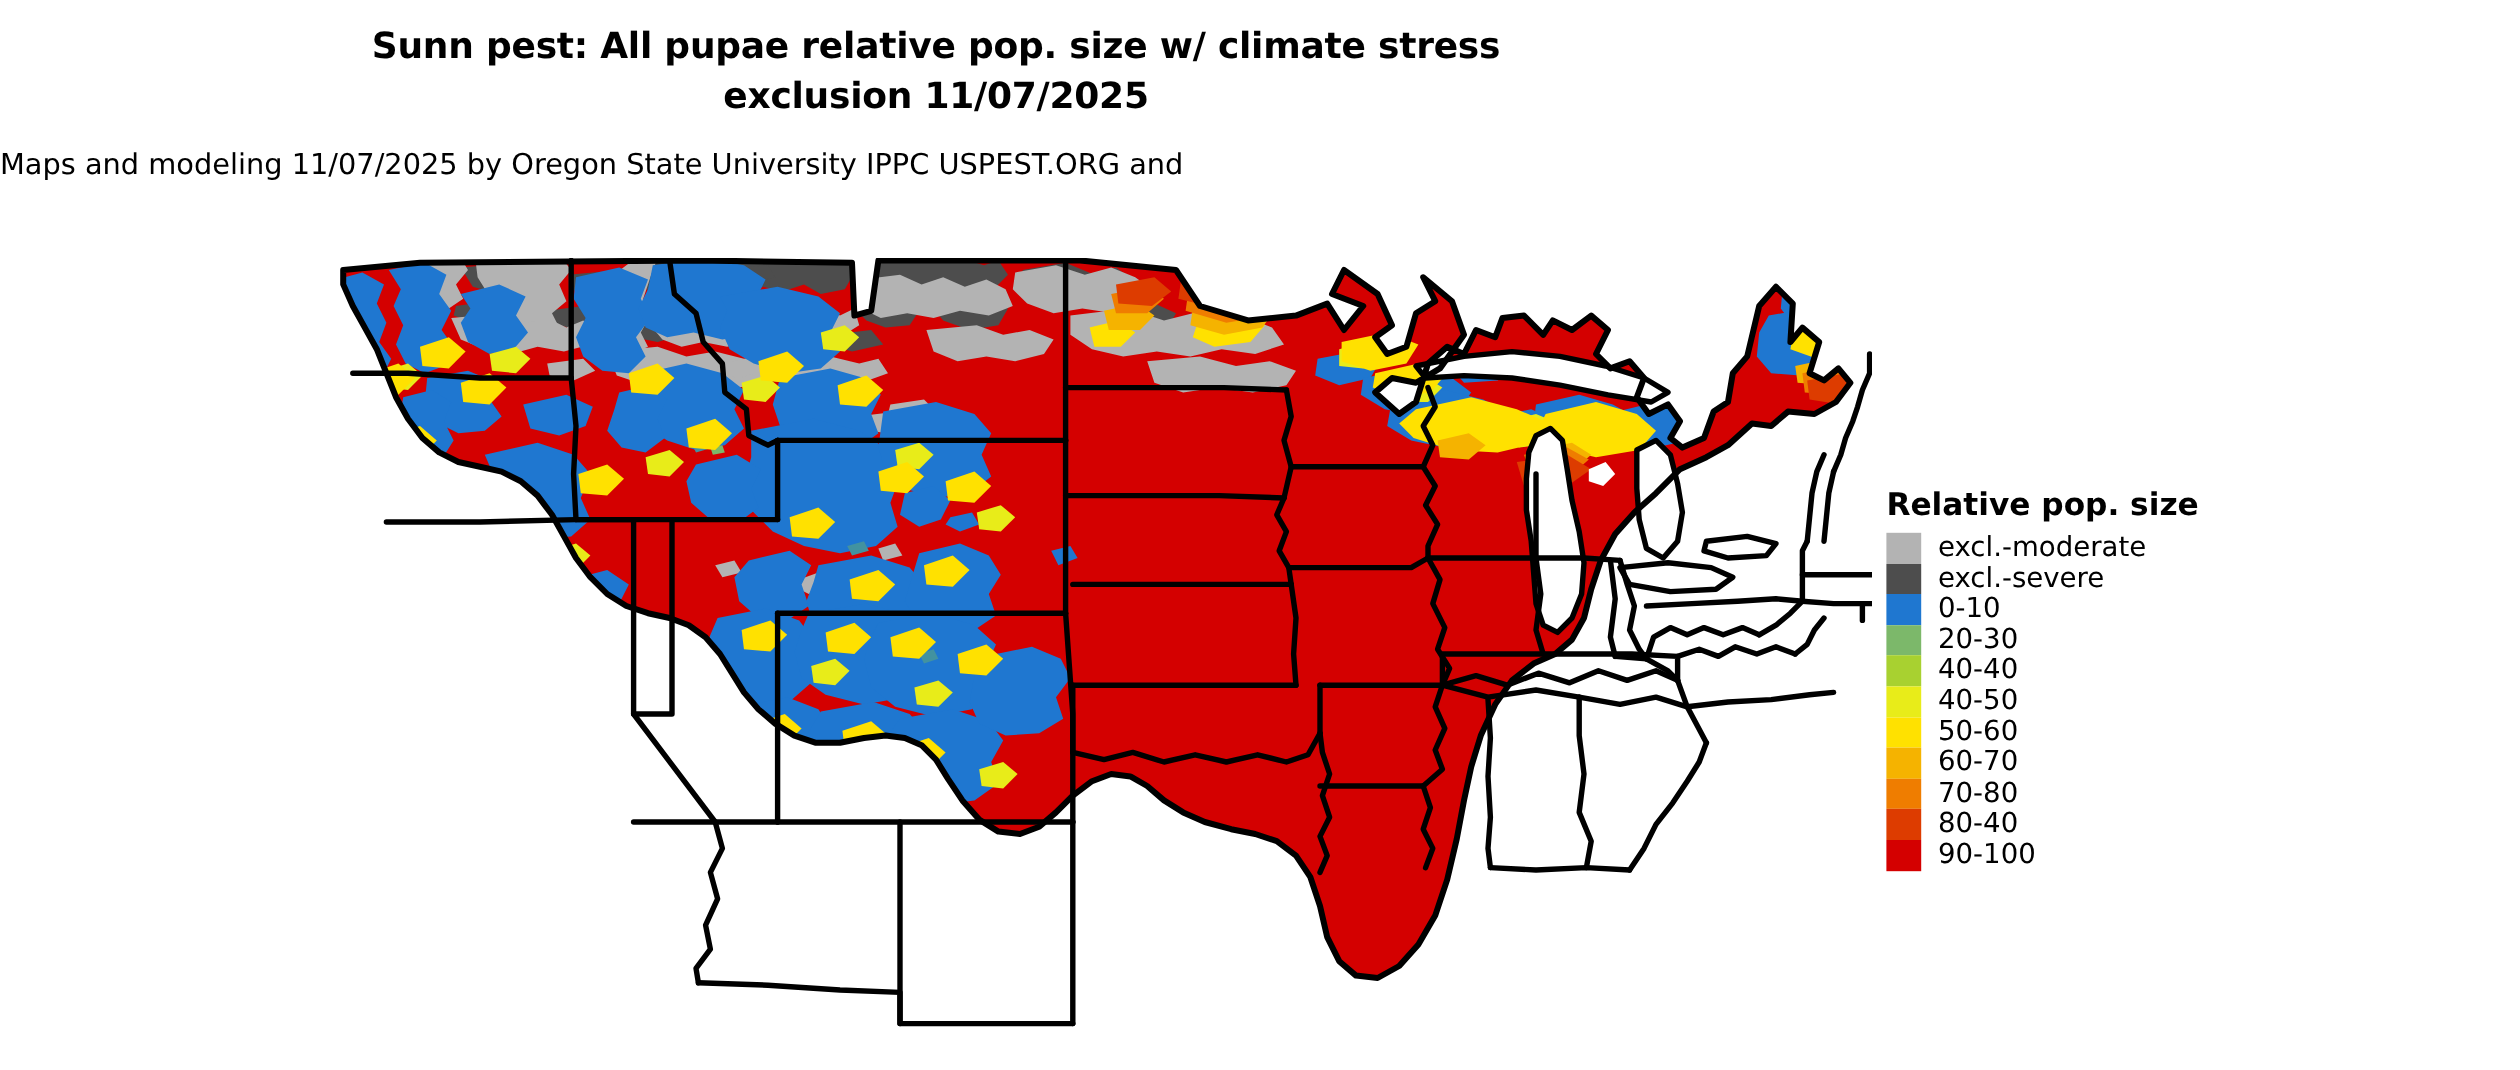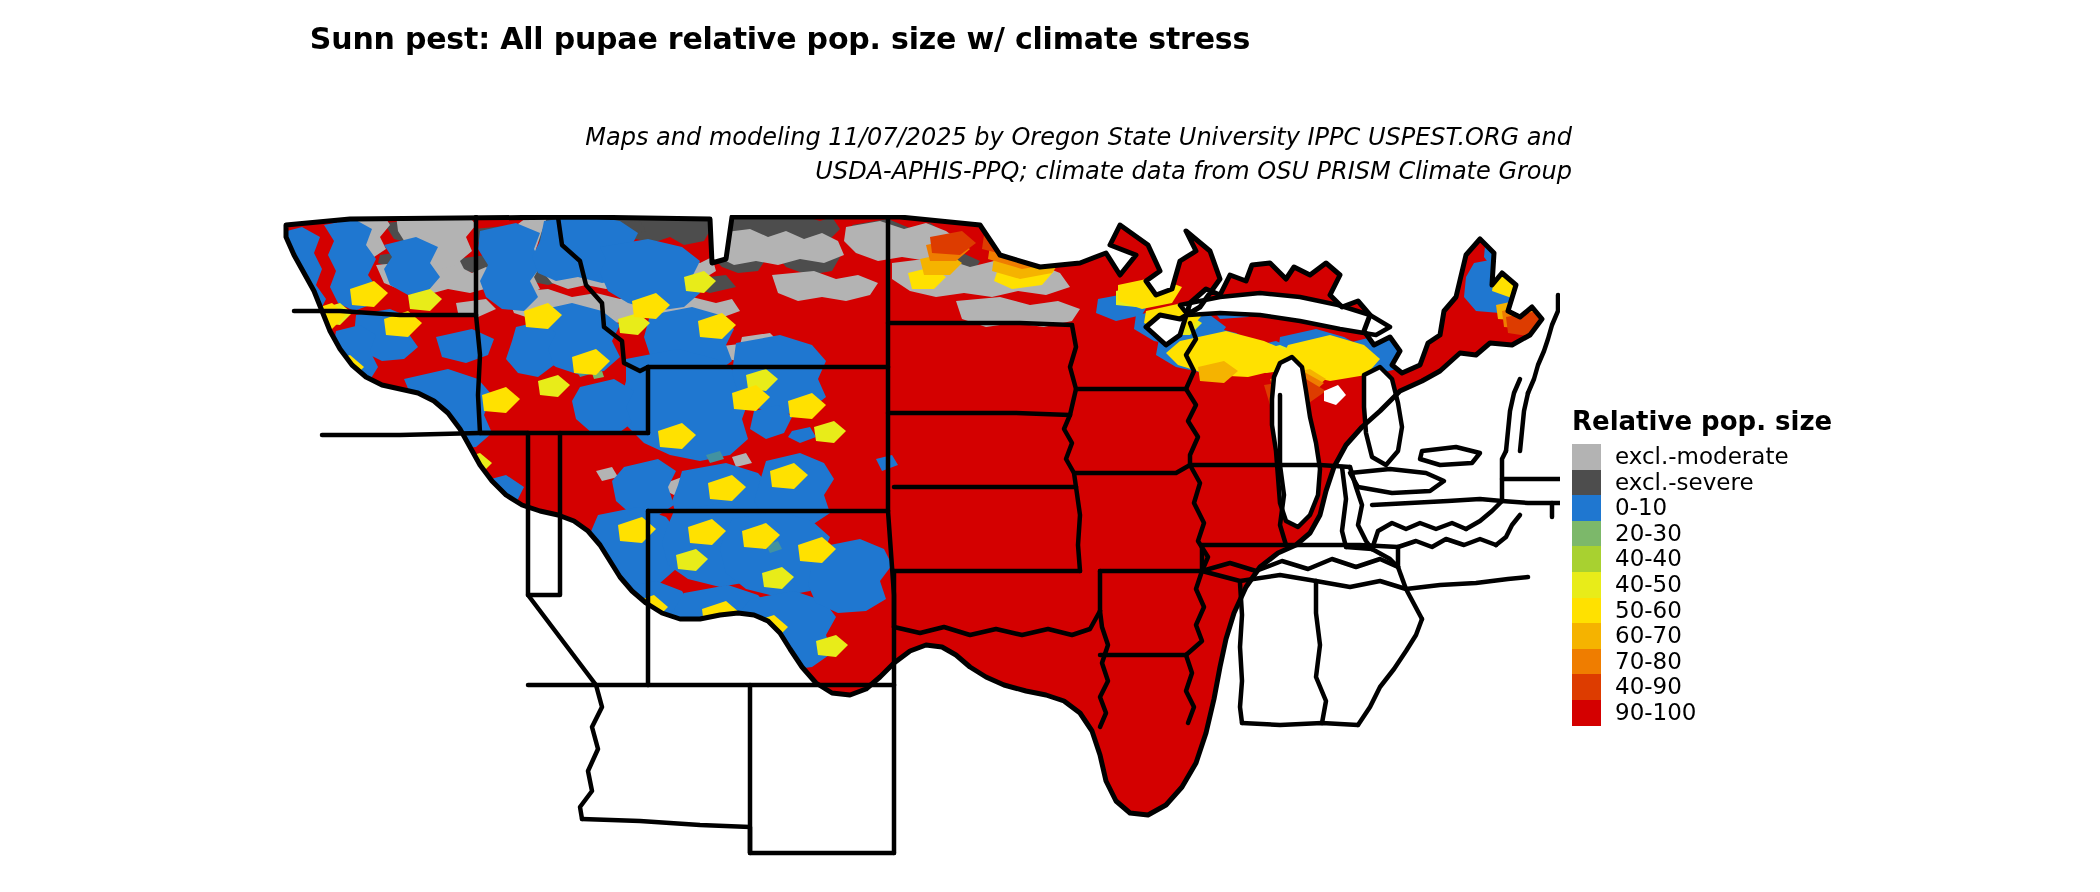--- a/index.html
+++ b/index.html
@@ -32,25 +32,24 @@
   #title-block .title-line {
     font-family: "DejaVu Sans", "Liberation Sans", sans-serif;
     font-weight: bold;
     font-size: 30px;
     line-height: 42px;
     color: #000000;
     letter-spacing: -0.2px;
   }
   #subtitle-block {
     position: absolute;
-    left: 12px;
+    left: 0;
     top: 120px;
     width: 1560px;
-    text-align: right;
-    font-style: italic;
+    text-align: left;
   }
   #subtitle-block .subtitle-line {
     font-family: "DejaVu Sans", "Liberation Sans", sans-serif;
     font-weight: normal;
     font-size: 24px;
     line-height: 34px;
     color: #000000;
   }
 
   
@@ -98,25 +97,25 @@
     white-space: nowrap;
   }
 </style>
 </head>
 <body>
 
 <div id="page">
 
   <div id="title-block">
     <div class="title-line">Sunn pest: All pupae relative pop. size w/ climate stress</div>
+    <div class="title-line">exclusion 11/07/2025</div>
   </div>
 
   <div id="subtitle-block">
     <div class="subtitle-line">Maps and modeling 11/07/2025 by Oregon State University IPPC USPEST.ORG and</div>
-    <div class="subtitle-line">USDA-APHIS-PPQ; climate data from OSU PRISM Climate Group</div>
   </div>
 
   <div id="map-area">
     <svg id="map-svg" viewBox="0 0 1280 660" xmlns="http://www.w3.org/2000/svg">
       <defs>
 
         <clipPath id="clip-conus">
           <path d="M 6,22 L 6,10 L 70,4 L 300,2 L 430,4 L 432,48 L 446,44 L 452,2
                    L 620,2 L 700,10 L 720,40 L 760,52 L 800,48 L 826,38 L 840,60
                    L 856,40 L 830,30 L 840,10 L 868,30 L 880,56 L 866,66 L 876,80
@@ -764,21 +763,21 @@
         <div class="legend-row">
           <div class="legend-swatch" style="background: rgb(245, 179, 0);"></div>
           <div class="legend-label">60-70</div>
         </div>
         <div class="legend-row">
           <div class="legend-swatch" style="background: rgb(239, 125, 0);"></div>
           <div class="legend-label">70-80</div>
         </div>
         <div class="legend-row">
           <div class="legend-swatch" style="background: rgb(221, 60, 0);"></div>
-          <div class="legend-label">40-90</div>
+          <div class="legend-label">80-40</div>
         </div>
         <div class="legend-row">
           <div class="legend-swatch" style="background: rgb(212, 0, 0);"></div>
           <div class="legend-label">90-100</div>
         </div>
       </div>
   </div>
 
 </div>
 

